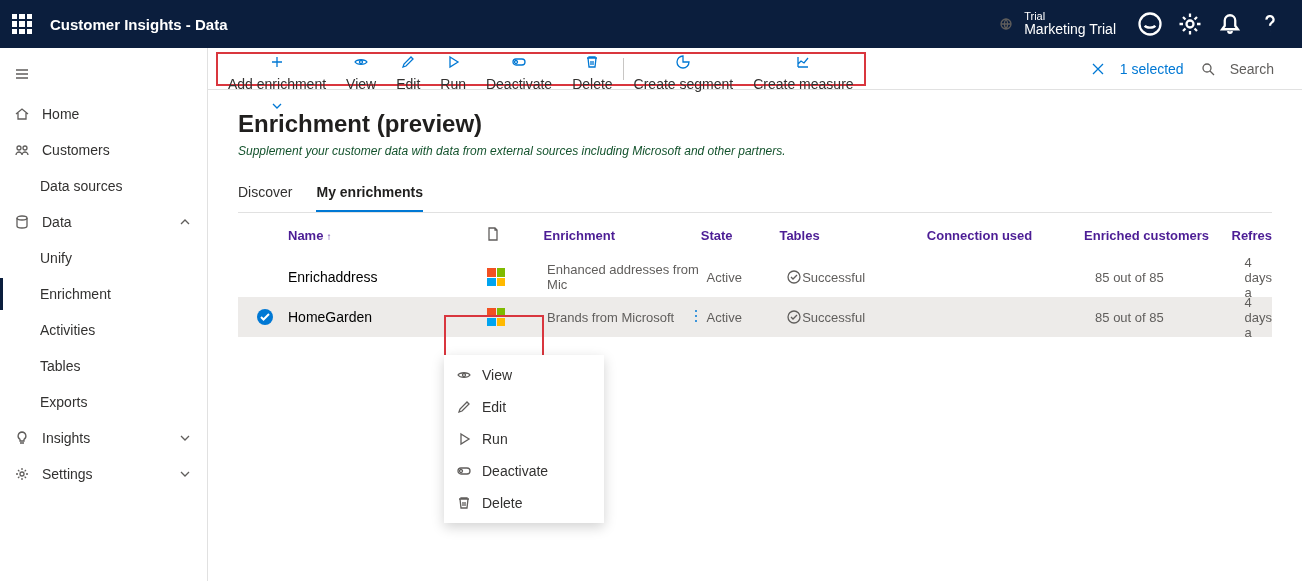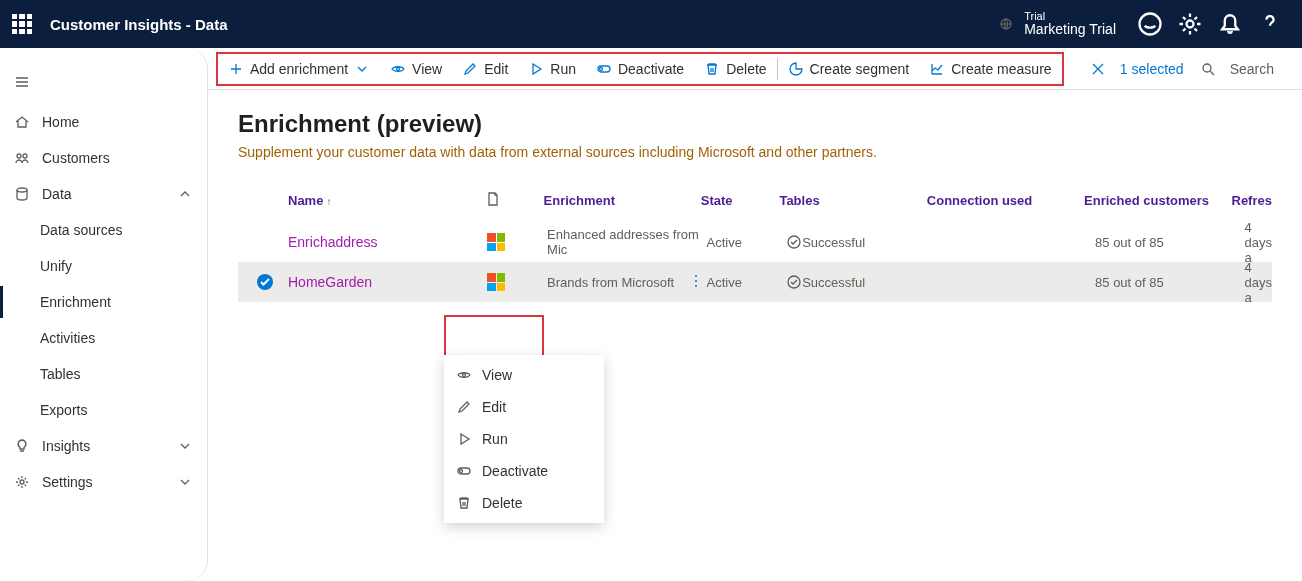--- a/index.html
+++ b/index.html
@@ -12,61 +12,61 @@
 .topbar .title { font-size:15px; font-weight:600; }
 .topbar .spacer { flex:1; }
 .topbar .trial { display:flex; align-items:center; gap:10px; margin-right:14px;}
 .topbar .trial .tlabel { font-size:11px; line-height:1.1; }
 .topbar .trial .tname { font-size:14px; line-height:1.1; }
 .topbar .ticon { width:28px; height:28px; display:flex; align-items:center; justify-content:center; cursor:pointer; margin:0 6px;}
 .topbar .ticon svg { stroke:#fff; }
 
 
 .body { display:flex; height:calc(100% - 48px); }
-.sidebar { width:208px; border-right:1px solid #e1e1e1; padding-top:12px; font-size:14px; color:#323130;border-radius:21px; }
+.sidebar { width:208px; border-right:1px solid #e1e1e1; padding-top:4px; font-size:14px; color:#323130; }
 .side-row { display:flex; align-items:center; height:36px; padding-left:14px; gap:12px; cursor:pointer; position:relative;}
 .side-row.child { padding-left:40px; }
 .side-row .chev { position:absolute; right:14px; }
 .side-row.active::before { content:""; position:absolute; left:0; top:2px; bottom:2px; width:3px; background:#0b1e3d; }
 .side-row.menu { height:44px; }
 .icon { width:16px; height:16px; display:inline-flex; align-items:center; justify-content:center; }
 
 
 .main { flex:1; display:flex; flex-direction:column; overflow:hidden; }
 
 
 .cmdbar { height:42px; display:flex; align-items:center; border-bottom:1px solid #e1e1e1; padding:0 8px; font-size:14px; color:#323130;}
 .cmdbar .highlight { display:flex; align-items:center; border:2px solid #d9363e; height:34px; }
-.cmdbar .cmd { display:flex; align-items:center; gap:6px; padding:0 10px; height:100%; cursor:pointer; }
+.cmdbar .cmd { display:flex; align-items:center; gap:6px; padding:0 10px; height:100%; cursor:pointer;flex-direction:column; }
 .cmdbar .sep { width:1px; height:22px; background:#c8c6c4; }
 .cmdbar .rhs { margin-left:auto; display:flex; align-items:center; gap:16px; padding-right:20px;}
 .cmdbar .rhsitem { display:flex; align-items:center; gap:14px; color:#605e5c; cursor:pointer;}
 .cmdbar .rhsitem.blue { color:#0078d4; }
 
 
 .page { padding:20px 30px 0 30px; flex:1; overflow:hidden; }
 .page h1 { font-size:24px; font-weight:600; color:#201f1e; margin-bottom:6px;}
-.page .sub { font-size:14px; color:#a16207; margin-bottom:18px;}
+.page .sub { font-size:12px; color:#14532d; margin-bottom:18px;font-style:italic;}
 .tabs { display:flex; gap:24px; border-bottom:1px solid #e1e1e1; font-size:14px; margin-bottom:0;}
 .tabs .tab { padding:8px 0 10px 0; cursor:pointer; color:#323130;}
 .tabs .tab.active { border-bottom:2px solid #0078d4; font-weight:600; color:#201f1e;}
 
 
 .table { width:100%; font-size:13px; }
 .thead { display:flex; align-items:center; height:44px; color:#4c1d95; font-weight:600; padding-left:50px;}
 .col-name { width:200px; }
 .col-logo { width:60px; }
 .col-enrich { width:160px; }
 .col-state { width:80px; }
 .col-status { width:150px; }
 .col-conn { width:160px; }
 .col-cust { width:150px; }
 .col-refresh { flex:1; }
 .trow { display:flex; align-items:center; height:40px; padding-left:50px; position:relative; color:#605e5c;}
-.trow .col-name { color:#a21caf; font-size:14px; }
+.trow .col-name { color:#000000; font-size:14px; }
 .trow.selected { background:#edebe9; }
 .trow .check { position:absolute; left:18px; width:18px; height:18px; }
 .trow .more { position:absolute; left:450px; width:16px; cursor:pointer; color:#0078d4; }
 .mslogo { width:18px; height:18px; display:grid; grid-template-columns:1fr 1fr; grid-template-rows:1fr 1fr; gap:1px;}
 .mslogo span:nth-child(1){background:#f25022;}
 .mslogo span:nth-child(2){background:#7fba00;}
 .mslogo span:nth-child(3){background:#00a4ef;}
 .mslogo span:nth-child(4){background:#ffb900;}
 .status { display:flex; align-items:center; gap:0;}
 .sorticon { font-size:10px; margin-left:3px;}
@@ -151,36 +151,36 @@
     <div class="side-row">
         <span class="icon">
           <svg viewBox="0 0 16 16">
             <circle cx="5" cy="6" r="2"></circle>
             <circle cx="11" cy="6" r="2"></circle>
             <path d="M2 13c0-2 2-3 3-3s3 1 3 3M8 13c0-2 2-3 3-3s3 1 3 3"></path>
           </svg>
         </span>
         <span>Customers</span>
       </div>
+    <div class="side-row child">
+        <span>Data sources</span>
+      </div>
     <div class="side-row">
         <span class="icon">
           <svg viewBox="0 0 16 16">
             <ellipse cx="8" cy="4" rx="5" ry="2"></ellipse>
             <path d="M3 4v8c0 1.1 2.2 2 5 2s5-.9 5-2V4"></path>
           </svg>
         </span>
         <span>Data</span>
         <span class="chev icon">
           <svg viewBox="0 0 16 16">
             <path d="M4 10l4-4 4 4"></path>
           </svg>
         </span>
-      </div>
-    <div class="side-row child">
-        <span>Data sources</span>
       </div>
     <div class="side-row child">
         <span>Unify</span>
       </div>
     <div class="side-row child active">
         <span>Enrichment</span>
       </div>
     <div class="side-row child">
         <span>Activities</span>
       </div>
@@ -313,20 +313,24 @@
               </svg>
             </span>
             <span>Search</span>
           </div>
       </div>
     </div>
 
     <div class="page">
       <h1>Enrichment (preview)</h1>
       <div class="sub">Supplement your customer data with data from external sources including Microsoft and other partners.</div>
+      <div class="tabs">
+        <div class="tab">Discover</div>
+        <div class="tab active">My enrichments</div>
+      </div>
 
       <div class="table">
         <div class="thead">
           <div class="col-name"><span>Name</span><span class="sorticon">↑</span></div>
           <div class="col-logo"><span class="icon">
                 <svg viewBox="0 0 16 16">
                   <path d="M4 2h6l2 2v10H4z"></path>
                   <path d="M10 2v2h2"></path>
                 </svg>
               </span></div>

